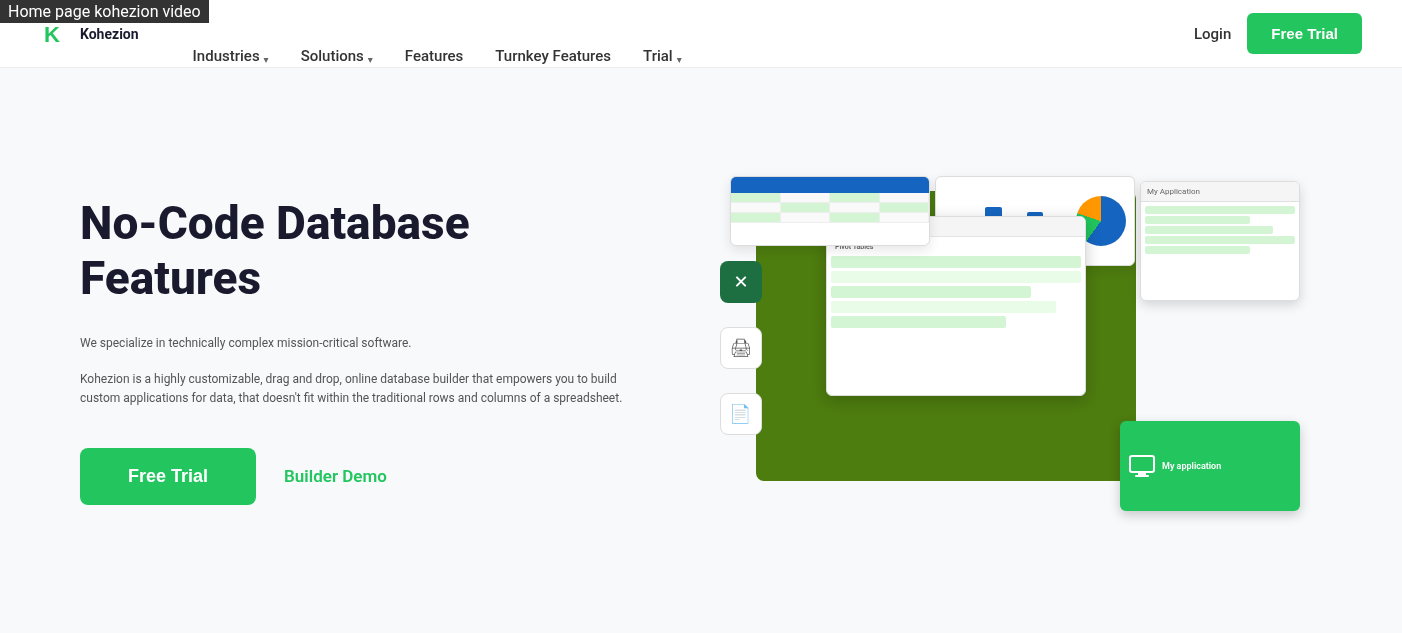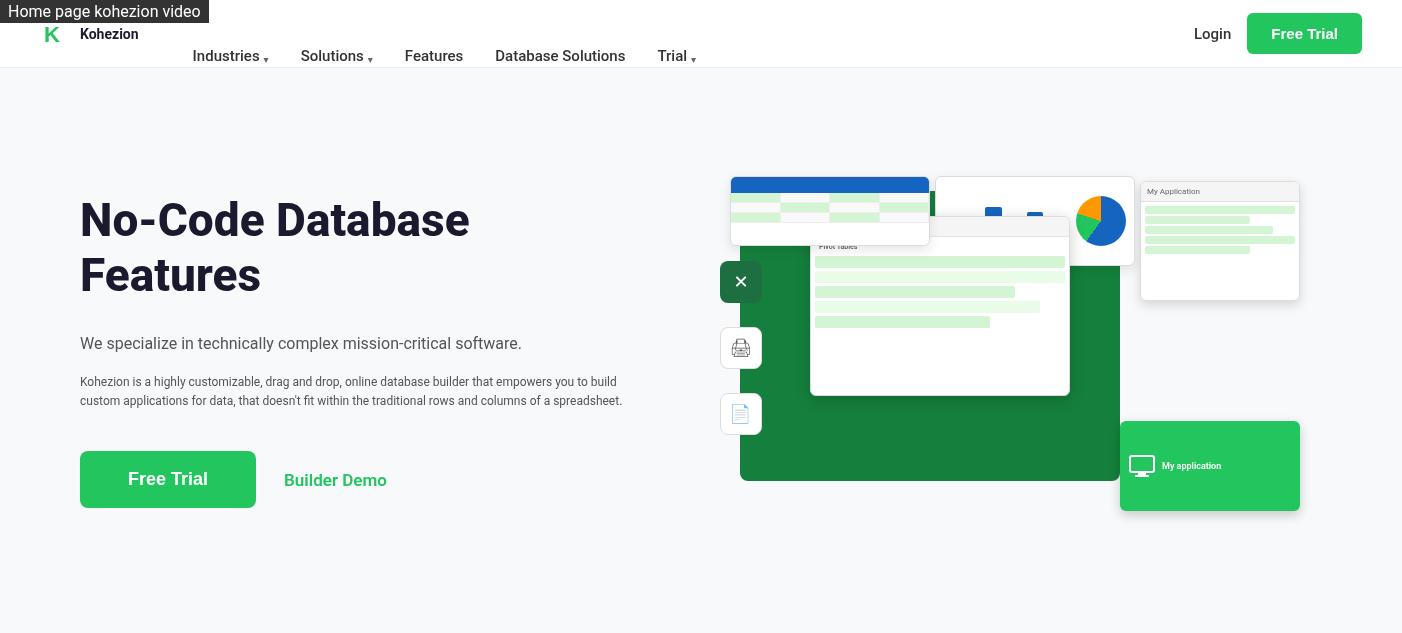--- a/index.html
+++ b/index.html
@@ -118,21 +118,21 @@
 
     .hero-title {
       font-size: 46px;
       font-weight: 800;
       color: #1a1a2e;
       line-height: 1.2;
       margin-bottom: 28px;
     }
 
     .hero-subtitle {
-      font-size: 16px;
+      font-size: 12px;
       color: #555;
       line-height: 1.6;
       margin-bottom: 16px;
     }
 
     .hero-description {
       font-size: 12px;
       color: #555;
       line-height: 1.6;
       margin-bottom: 40px;
@@ -173,25 +173,25 @@
 
     .visual-container {
       position: relative;
       width: 100%;
       height: 100%;
     }
 
     
     .panel-main {
       position: absolute;
-      left: 20px;
+      left: 36px;
       top: 10px;
       width: 380px;
       height: 290px;
-      background: #15803d;
+      background: #4d7c0f;
       border-radius: 8px;
       overflow: hidden;
       display: flex;
       align-items: center;
       justify-content: center;
     }
 
     .play-button {
       width: 52px;
       height: 52px;
@@ -434,21 +434,21 @@
       <span class="chevron-down">▾</span>
     </a>
     <a class="nav-link" href="#">
       <span>Solutions</span>
       <span class="chevron-down">▾</span>
     </a>
     <a class="nav-link" href="#">
       <span>Features</span>
     </a>
     <a class="nav-link" href="#">
-      <span>Database Solutions</span>
+      <span>Turnkey Features</span>
     </a>
     <a class="nav-link" href="#">
       <span>Trial</span>
       <span class="chevron-down">▾</span>
     </a>
   </div>
 
   <div class="nav-right">
     <span class="nav-login">Login</span>
     <button class="nav-free-trial-btn">Free Trial</button>

